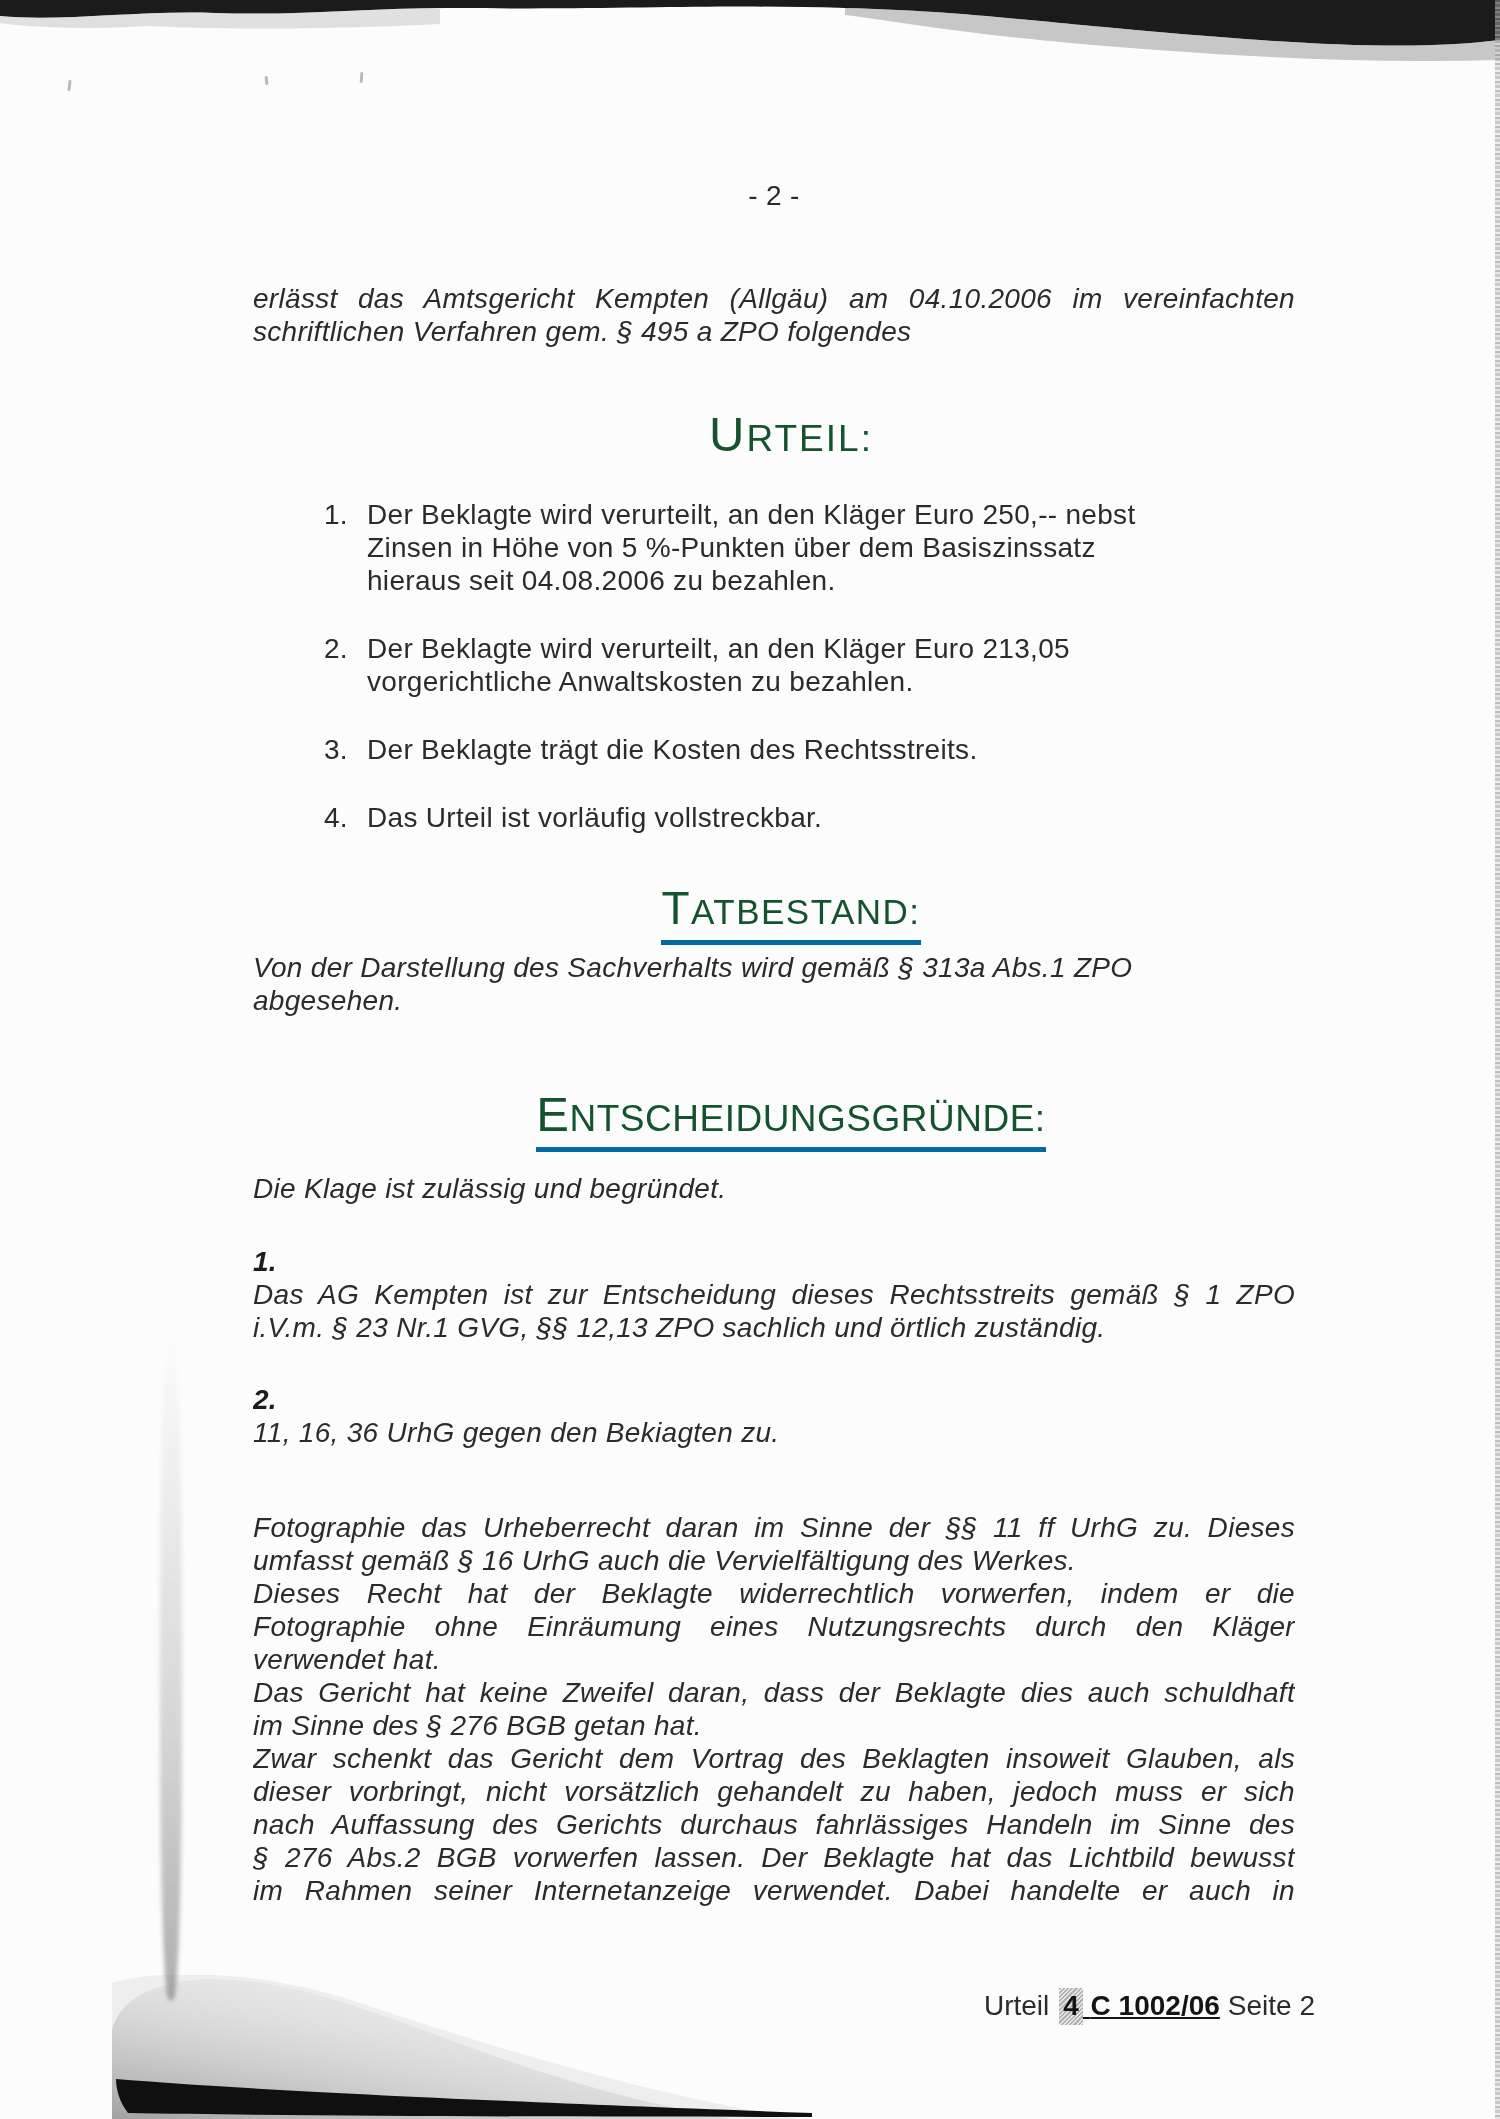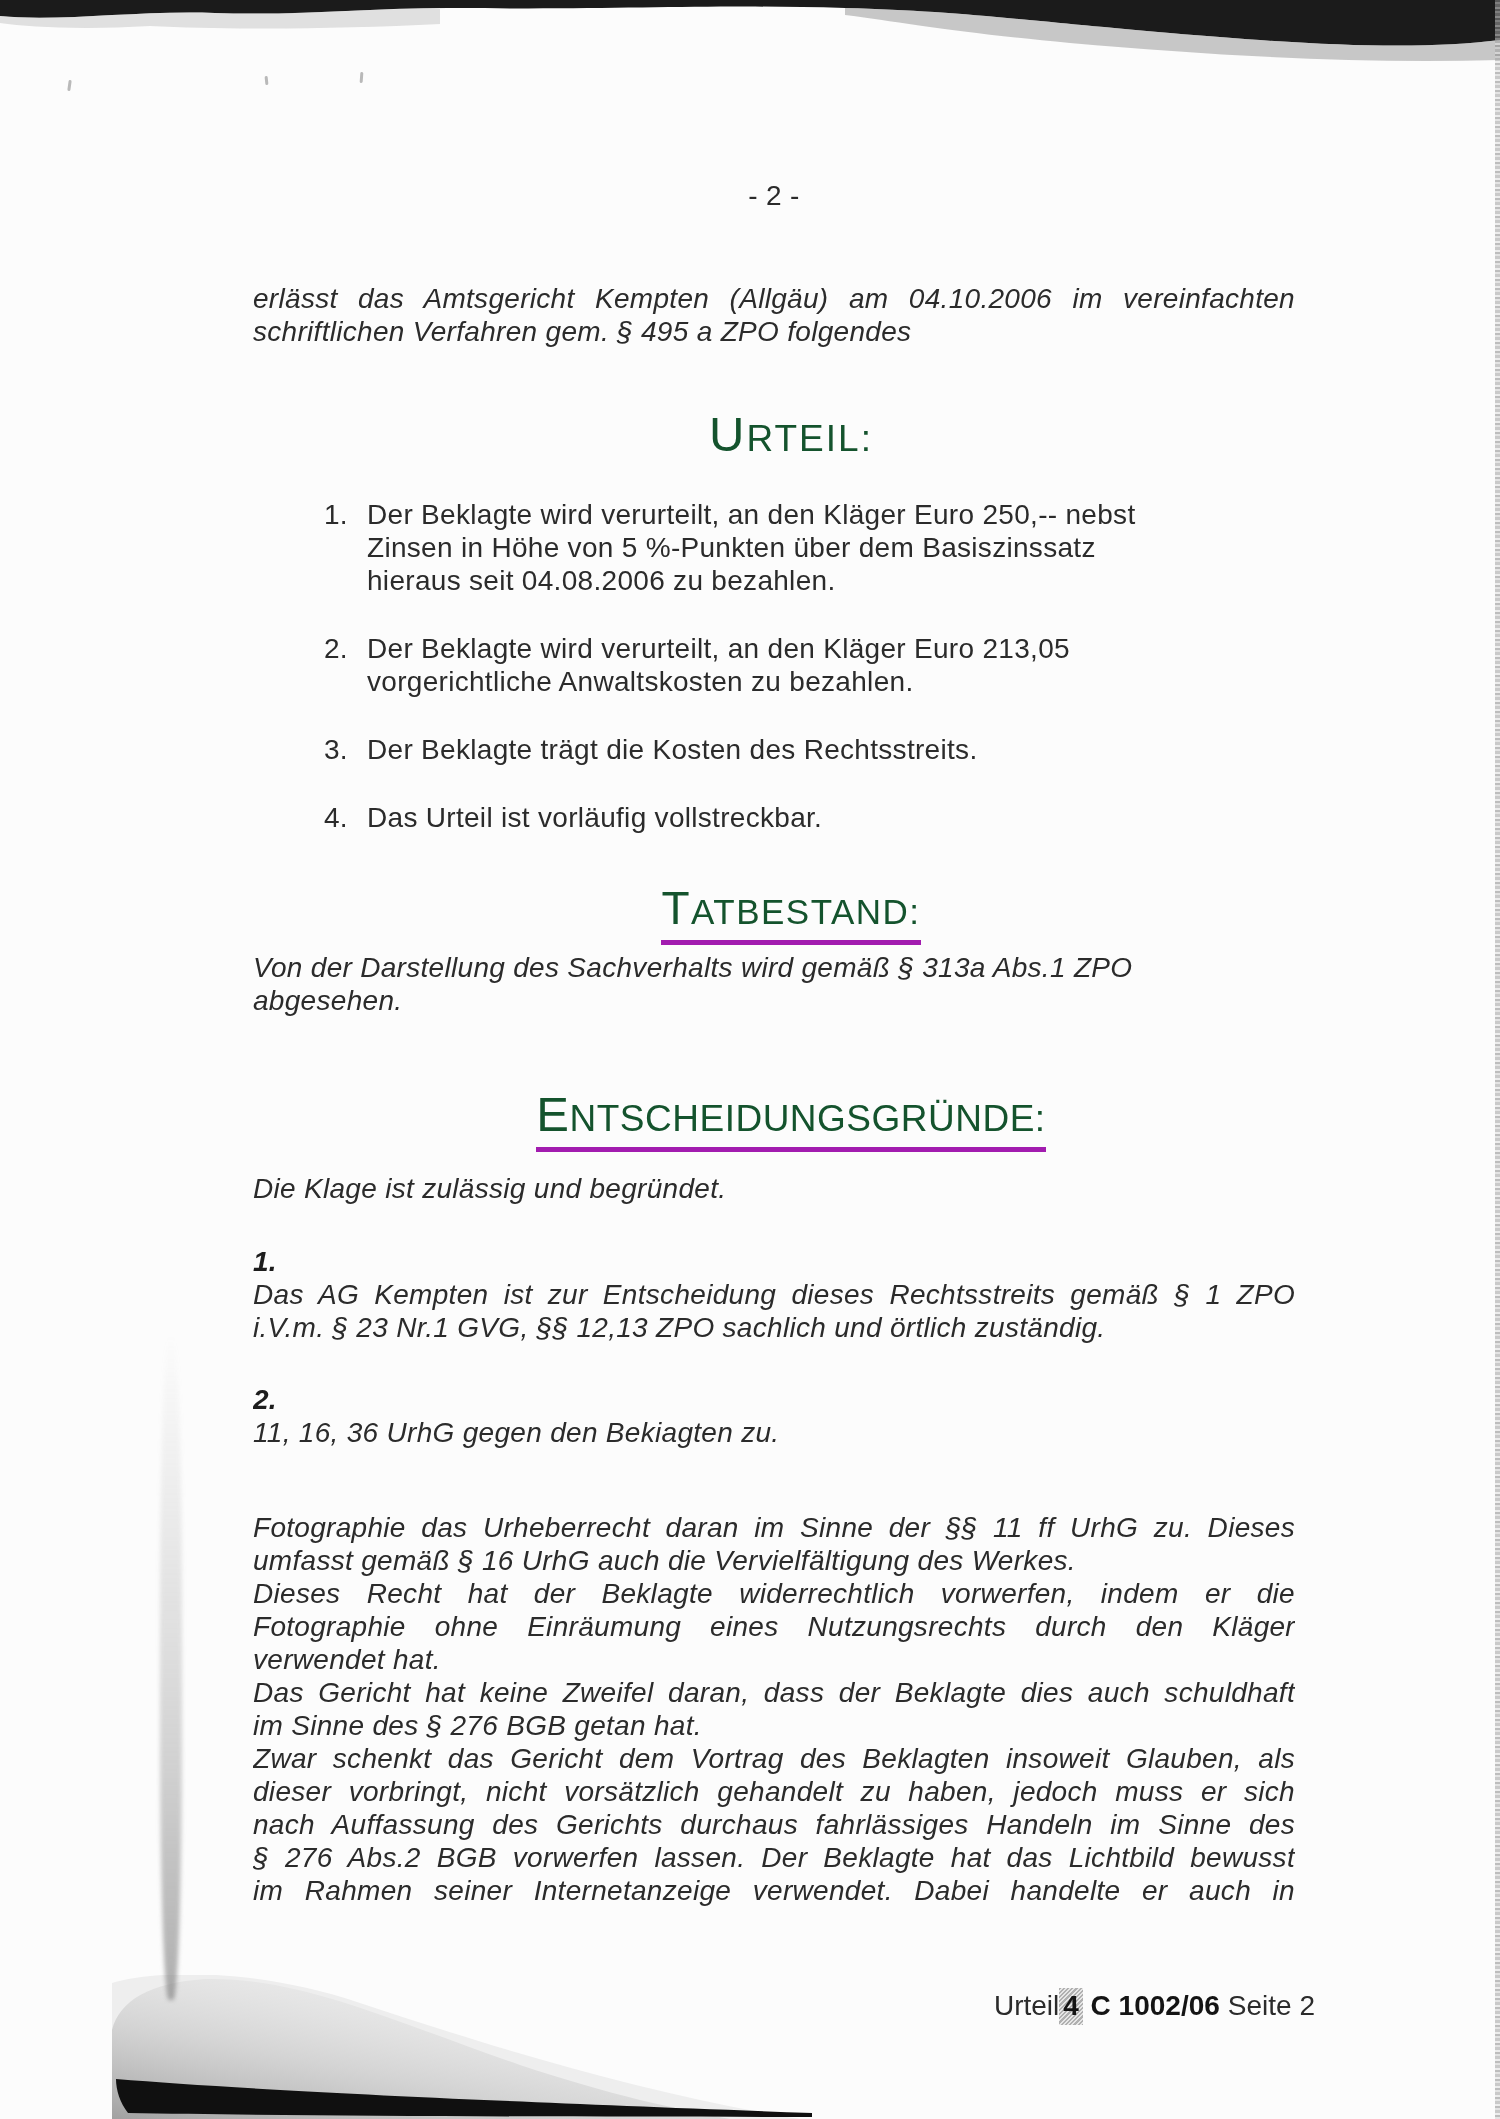--- a/index.html
+++ b/index.html
@@ -23,30 +23,30 @@
   .hx{
     display:inline-block;font-weight:normal;text-transform:uppercase;
     color:#14532d;line-height:52px;
   }
   .h-urteil{font-size:37px;letter-spacing:2px;}
   .h-urteil::first-letter{font-size:49px;}
   .h-tat{font-size:35px;letter-spacing:1.5px;}
   .h-tat::first-letter{font-size:46px;}
   .h-ent{font-size:37px;letter-spacing:0.5px;}
   .h-ent::first-letter{font-size:49px;}
-  .underl{border-bottom:5px solid #a21caf;padding-bottom:2px;}
+  .underl{border-bottom:5px solid #0369a1;padding-bottom:2px;}
   
   .ulist{position:absolute;left:324px;top:498px;width:880px;margin:0;padding:0;list-style:none;}
   .ulist li{display:flex;margin:0 0 35px 0;}
   .linum{flex:none;width:43px;}
   .linum .ln{height:33px;}
   .litxt{flex:none;width:830px;}
   
   .footer{position:absolute;top:1988px;right:185px;white-space:nowrap;font-size:28px;line-height:33px;}
-  .footer .case{font-weight:bold;color:#141414;}
+  .footer .case{font-weight:bold;color:#141414;margin-left:10px;text-decoration:underline;}
   .footer .hl{
     display:inline-block;padding:1px 4px 3px 4px;
     background-image:repeating-linear-gradient(135deg,#b0b0b0 0 1.5px,#e7e7e7 1.5px 3px);
   }
   .footer .pglabel{margin-left:8px;text-align:right;}
   
   .art{position:absolute;pointer-events:none;}
   .edge-right{
     right:0;top:0;width:5px;height:2119px;opacity:.55;
     background:repeating-linear-gradient(to bottom,#8a8a8a 0 2px,#cfcfcf 2px 4px,#a0a0a0 4px 7px,#e0e0e0 7px 9px);

